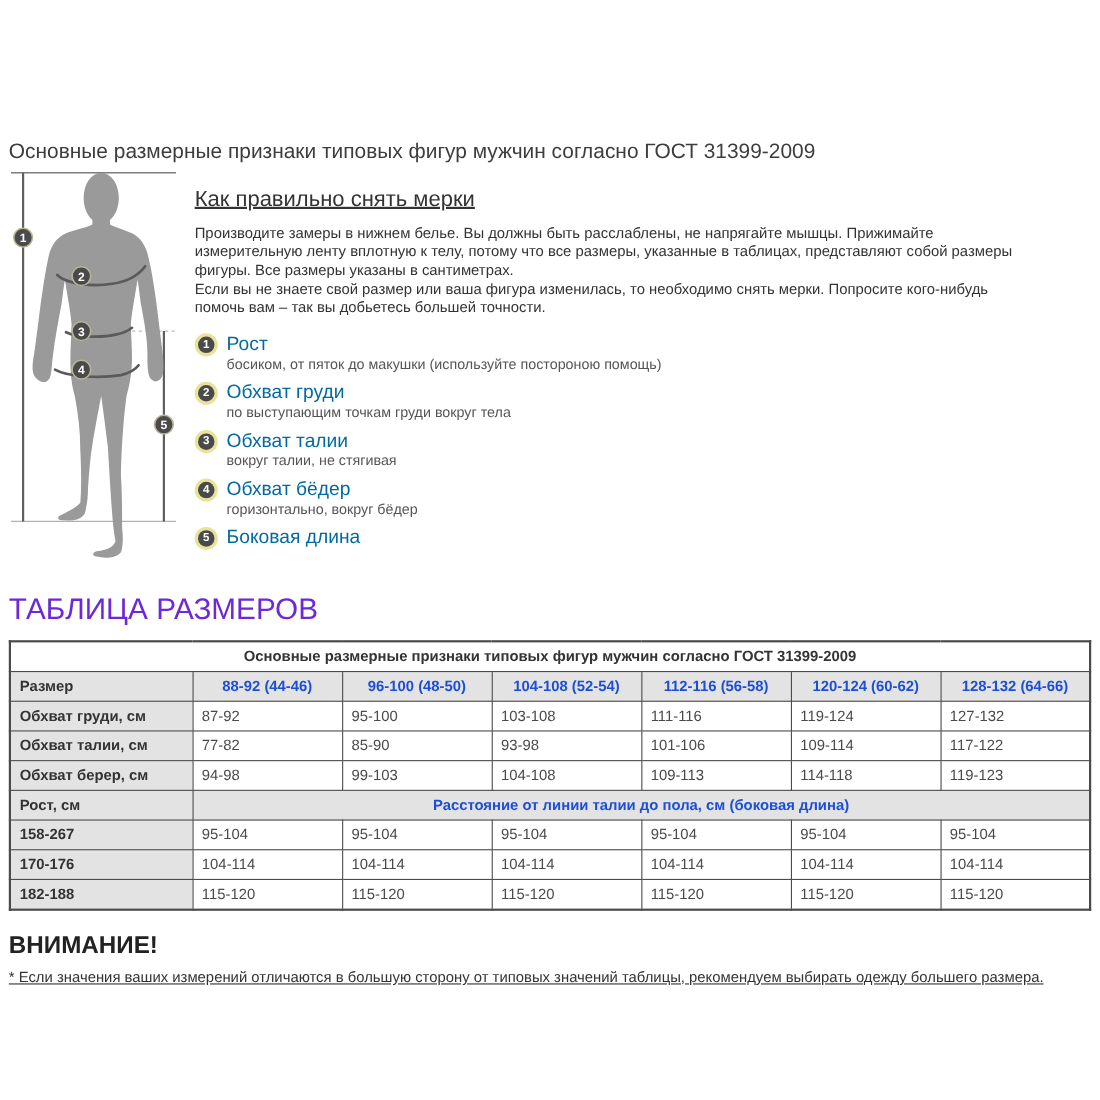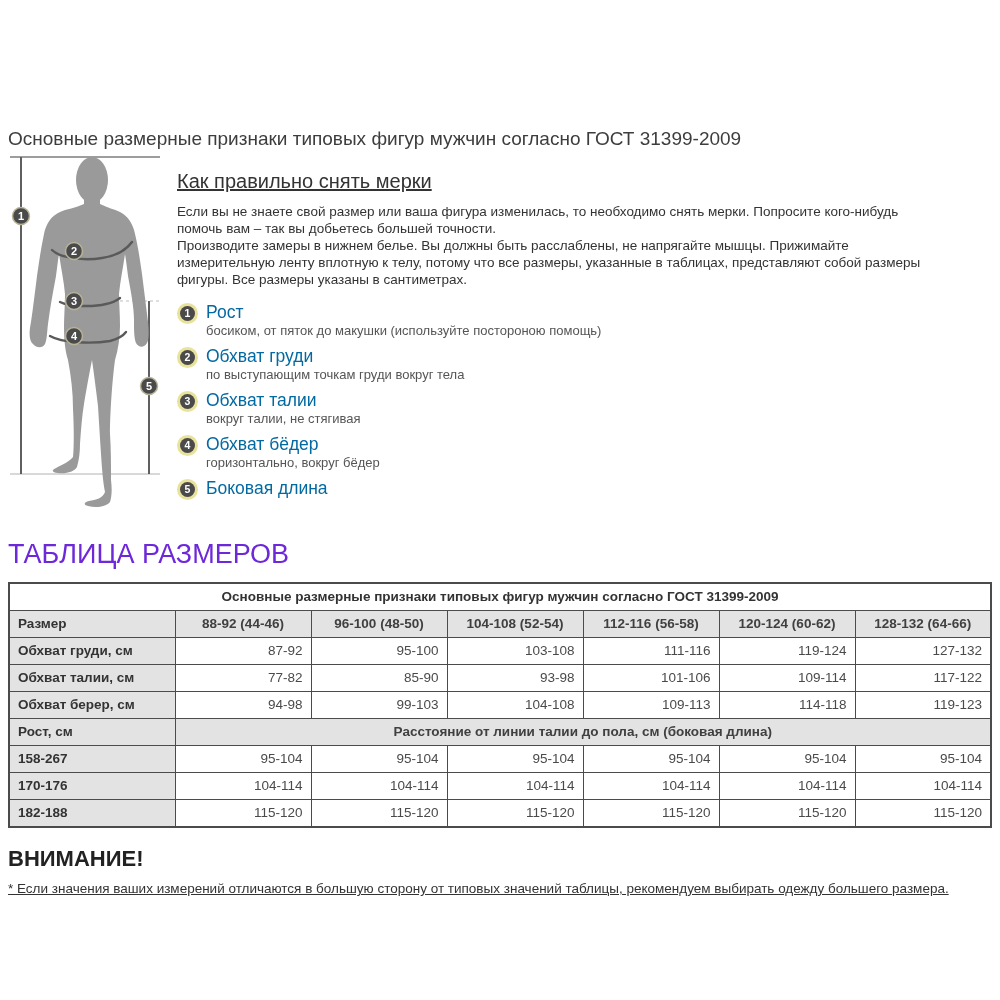--- a/index.html
+++ b/index.html
@@ -31,23 +31,23 @@
   .m-desc { font-size:13px; color:#555; line-height:15px; }
 
   .section-title { font-size:27px; font-weight:400; color:#6d28d9; margin:25px 0 12px 0; }
 
   table.sizes {
     width:984px; border-collapse:collapse; table-layout:fixed;
     border:2px solid #4b4b4b; font-size:13.5px;
   }
   table.sizes td { border:1px solid #4b4b4b; padding:5px 8px; line-height:16px; }
   .c-caption { font-weight:700; text-align:center; background:#fff; color:#333; }
-  .c-head    { font-weight:700; text-align:center; background:#e3e3e3; color:#404040; }
+  .c-head    { font-weight:700; text-align:center; background:#e3e3e3; color:#1d4ed8; }
   .c-label   { font-weight:700; text-align:left;   background:#e3e3e3; color:#333; }
-  .c-val     { text-align:right; background:#fff; color:#4a4a4a; }
+  .c-val     { text-align:left; background:#fff; color:#4a4a4a; }
 
   .warn-heading { font-size:22px; font-weight:700; color:#222; margin:18px 0 9px 0; }
   .warn-text { font-size:13.5px; color:#333;text-decoration:underline; }
 </style>
 </head>
 <body>
 
 <div class="page">
 
   <div class="main-title">Основные размерные признаки типовых фигур мужчин согласно ГОСТ 31399-2009</div>
@@ -119,22 +119,22 @@
             <circle cx="141" cy="232" r="8.5" fill="#4a4a4a" stroke="#b9b498" stroke-width="1.5"></circle>
             <text x="141" y="236" fill="#fff">5</text>
           </g>
         </g>
       </svg>
     </div>
 
     <div class="text-col">
       <div class="howto-heading">Как правильно снять мерки</div>
       <div class="intro">
+        <p>Производите замеры в нижнем белье. Вы должны быть расслаблены, не напрягайте мышцы. Прижимайте измерительную ленту вплотную к телу, потому что все размеры, указанные в таблицах, представляют собой размеры фигуры. Все размеры указаны в сантиметрах.</p>
         <p>Если вы не знаете свой размер или ваша фигура изменилась, то необходимо снять мерки. Попросите кого-нибудь помочь вам – так вы добьетесь большей точности.</p>
-        <p>Производите замеры в нижнем белье. Вы должны быть расслаблены, не напрягайте мышцы. Прижимайте измерительную ленту вплотную к телу, потому что все размеры, указанные в таблицах, представляют собой размеры фигуры. Все размеры указаны в сантиметрах.</p>
       </div>
 
       <div class="measures">
         <div class="m-item">
           <div class="m-badge">1</div>
           <div>
             <div class="m-name">Рост</div>
             <div class="m-desc">босиком, от пяток до макушки (используйте постороною помощь)</div>
           </div>
         </div>

